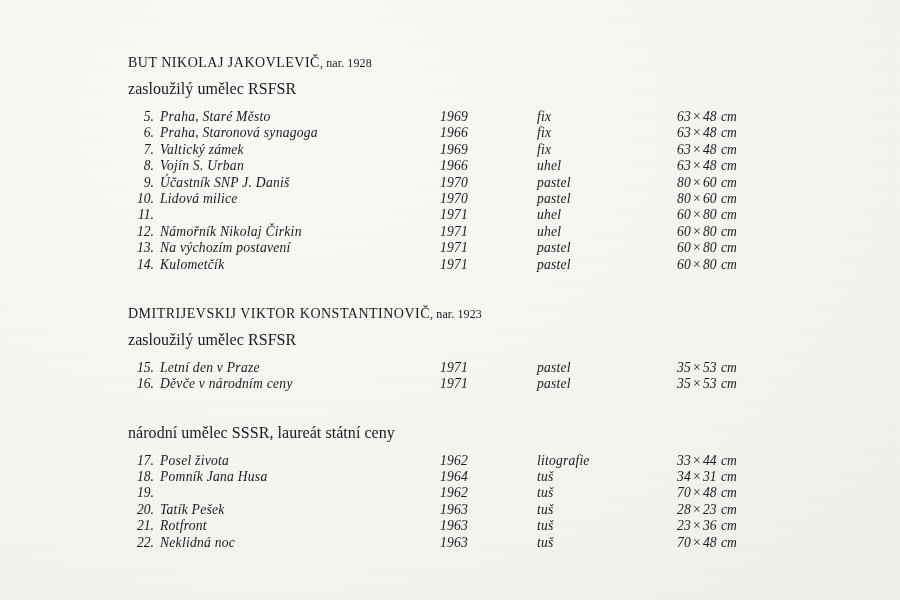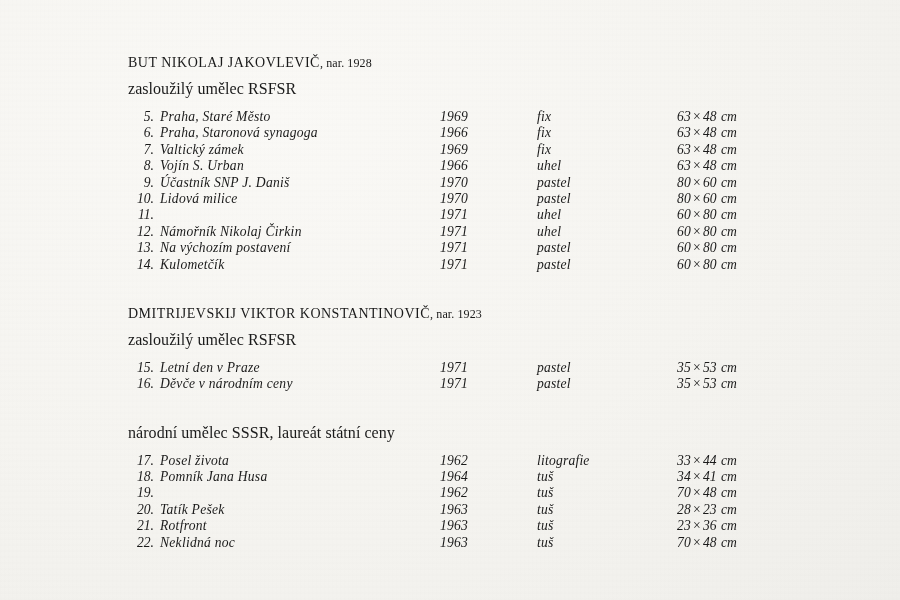--- a/index.html
+++ b/index.html
@@ -222,21 +222,21 @@
             <span class="col-title">Posel života</span>
             <span class="col-year">1962</span>
             <span class="col-technique">litografie</span>
             <span class="col-dims"><span>33</span><span class="times">×</span><span>44</span><span style="padding-left: 4px;">cm</span></span>
           </div>
           <div class="work-row">
             <span class="col-num">18.</span>
             <span class="col-title">Pomník Jana Husa</span>
             <span class="col-year">1964</span>
             <span class="col-technique">tuš</span>
-            <span class="col-dims"><span>34</span><span class="times">×</span><span>41</span><span style="padding-left: 4px;">cm</span></span>
+            <span class="col-dims"><span>34</span><span class="times">×</span><span>31</span><span style="padding-left: 4px;">cm</span></span>
           </div>
           <div class="work-row">
             <span class="col-num">19.</span>
             <span class="col-year">1962</span>
             <span class="col-technique">tuš</span>
             <span class="col-dims"><span>70</span><span class="times">×</span><span>48</span><span style="padding-left: 4px;">cm</span></span>
           </div>
           <div class="work-row">
             <span class="col-num">20.</span>
             <span class="col-title">Tatík Pešek</span>

